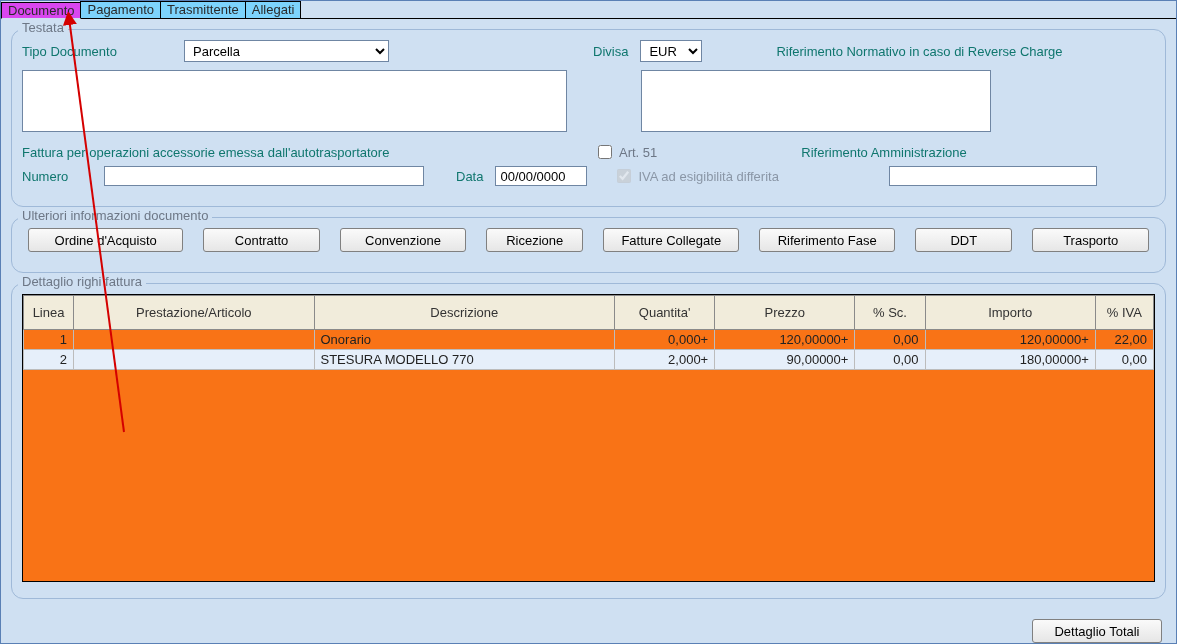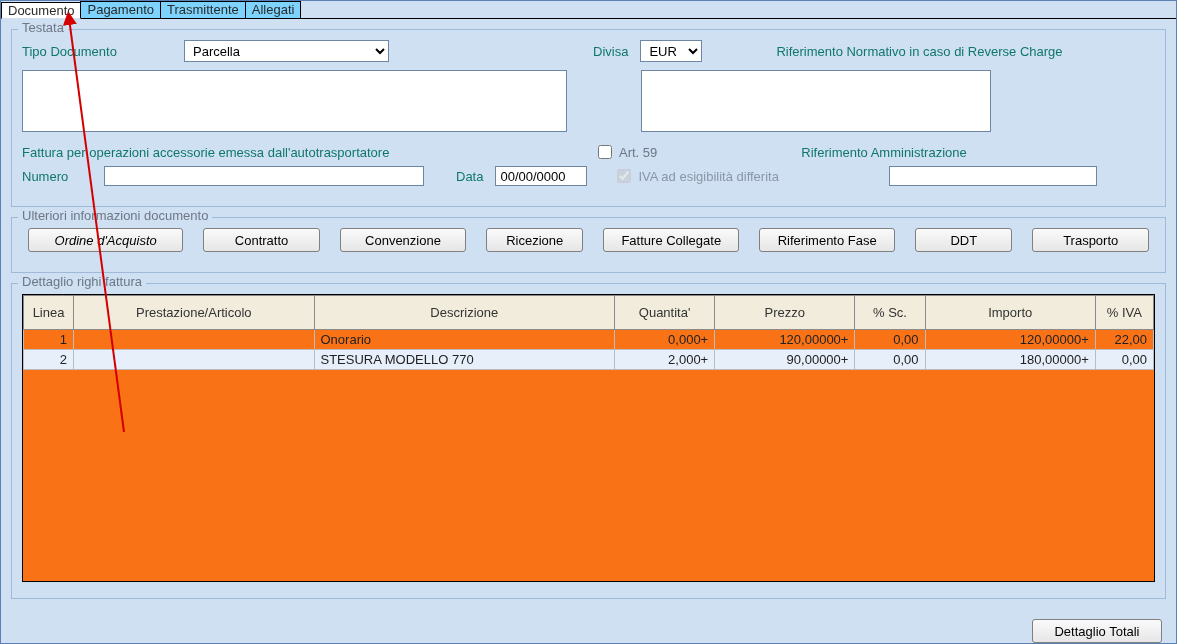--- a/index.html
+++ b/index.html
@@ -32,30 +32,30 @@
     border: 1px solid #000;
     border-bottom: none;
     background: #7dd3fc;
     font-size: 13px;
     line-height: 15px;
     cursor: pointer;
     margin-right: -1px;
     position: relative;
   }
   .tab.active {
-    background: #ffffff;
+    background: #d946ef;
     border-bottom: 1px solid #cfe0f2;
     top: 1px;
     z-index: 2;
     text-align: right;
   }
   
   .group {
     border: 1px solid #9fb9d8;
-    border-radius: 0;
+    border-radius: 12px;
     margin: 10px 10px 0 10px;
     padding: 10px 10px 10px 10px;
     position: relative;
     color: #6d7786;
   }
   .group > .legend {
     position: absolute;
     top: -10px;
     left: 6px;
     background: #cfe0f2;
@@ -181,21 +181,21 @@
     <div class="row" style="align-items:flex-start;">
       <textarea class="ta" style="width: 545px; height: 62px;"></textarea>
       <span style="flex:0 0 50px;"></span>
       <textarea class="ta" style="width: 350px; height: 62px;"></textarea>
     </div>
 
     <div class="row" style="margin-top:10px;">
       <span class="lbl" style="width:560px;">Fattura per operazioni accessorie emessa dall'autotrasportatore</span>
       <label class="chk">
         <input type="checkbox" style="">
-        <span>Art. 59</span>
+        <span>Art. 51</span>
       </label>
       <span style="flex:0 0 120px;"></span>
       <span class="lbl">Riferimento Amministrazione</span>
     </div>
 
     <div class="row" style="margin-top:4px;">
       <span class="lbl" style="width:70px;">Numero</span>
       <input class="fld" style="width: 320px;" value="">
       <span class="lbl" style="margin-left:20px;">Data</span>
       <input class="fld" style="width: 92px;" value="00/00/0000">
@@ -204,21 +204,21 @@
         <span>IVA ad esigibilità differita</span>
       </label>
       <span style="flex:0 0 86px;"></span>
       <input class="fld" style="width: 208px;" value="">
     </div>
   </div>
 
   <div class="group" style="height:56px;">
     <span class="legend">Ulteriori informazioni documento</span>
     <div class="btn-row">
-      <button class="btn" style="width:160px;font-style:italic;">Ordine d'Acquisto</button>
+      <button class="btn" style="width:160px;">Ordine d'Acquisto</button>
       <button class="btn" style="width:120px;">Contratto</button>
       <button class="btn" style="width:130px;">Convenzione</button>
       <button class="btn" style="width:100px;">Ricezione</button>
       <button class="btn" style="width:140px;">Fatture Collegate</button>
       <button class="btn" style="width:140px;">Riferimento Fase</button>
       <button class="btn" style="width:100px;">DDT</button>
       <button class="btn" style="width:120px;">Trasporto</button>
     </div>
   </div>
 

